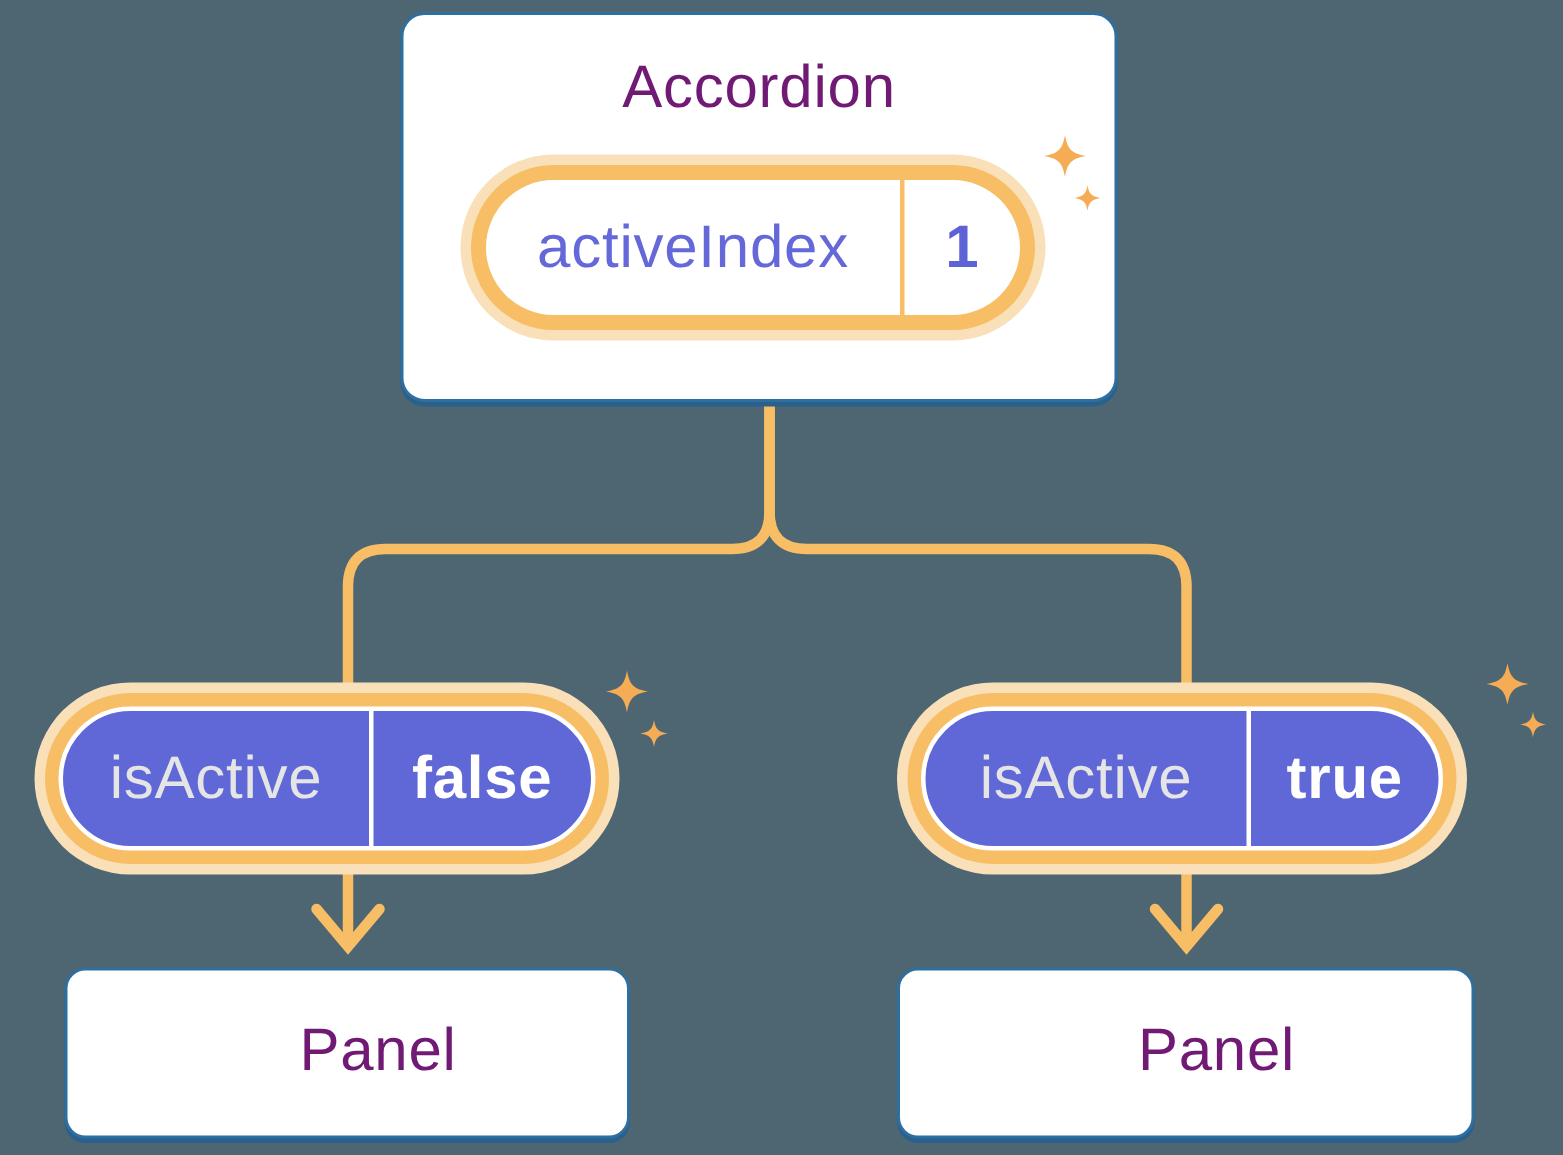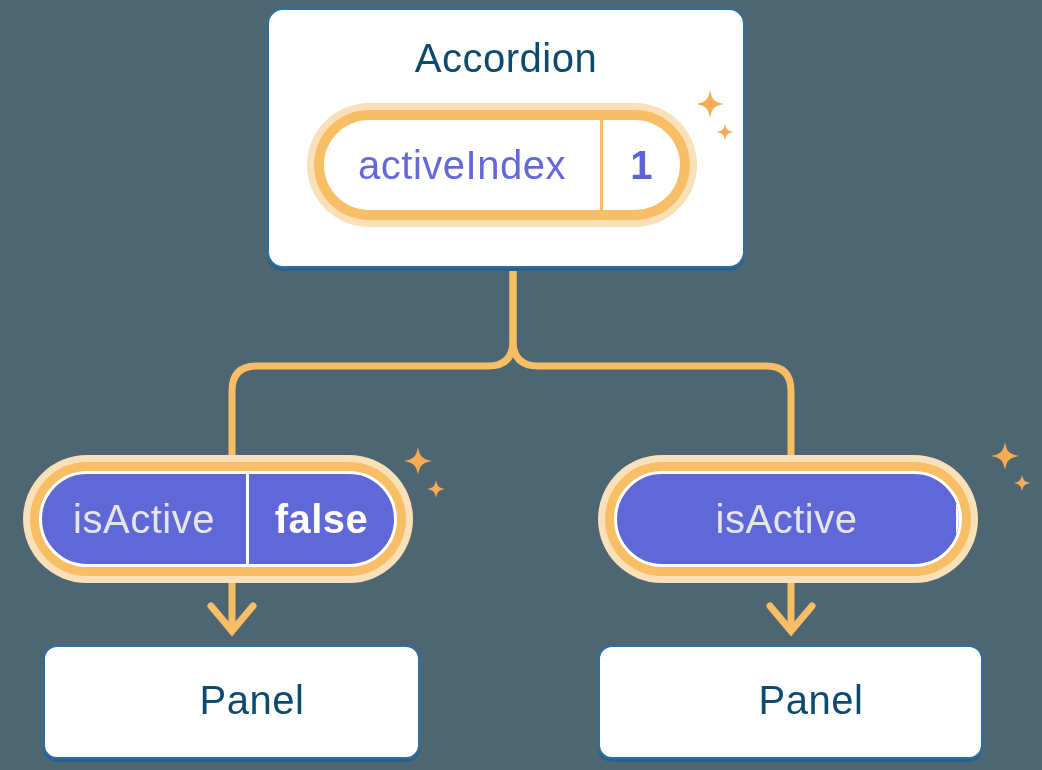--- a/index.html
+++ b/index.html
@@ -44,21 +44,21 @@
     z-index: 2;
   }
   .accordion-card { left: 267px; top: 8px; width: 478px; height: 260px; }
   .panel-left  { left: 43px;  top: 645px; width: 377px; height: 114px; border-radius: 14px; }
   .panel-right { left: 598px; top: 645px; width: 385px; height: 114px; border-radius: 14px; }
 
   .blue-title {
     position: absolute;
     left: 0; right: 0;
     text-align: center;
-    color: #0c4a6e;
+    color: #701a75;
     font-size: 40px;
     font-weight: 500;
     line-height: 52px;
     letter-spacing: 0.5px;
   }
   .accordion-card .blue-title { top: 22px; }
   .panel-title { top: 50%; transform: translateY(-50%); margin-top: -2px; padding-left: 41px; }
 
   
   .pill-glow {
@@ -153,20 +153,21 @@
         <div class="cell cell-value">false</div>
       </div>
     </div>
   </div>
 
   <div class="pill-glow prop-pill prop-pill-right">
     <div class="pill-orange">
       <div class="pill-inner">
         <div class="cell cell-name">isActive</div>
         <div class="divider"></div>
+        <div class="cell cell-value">true</div>
       </div>
     </div>
   </div>
 
   <div class="card panel-left">
     <div class="blue-title panel-title">Panel</div>
   </div>
   <div class="card panel-right">
     <div class="blue-title panel-title">Panel</div>
   </div>

